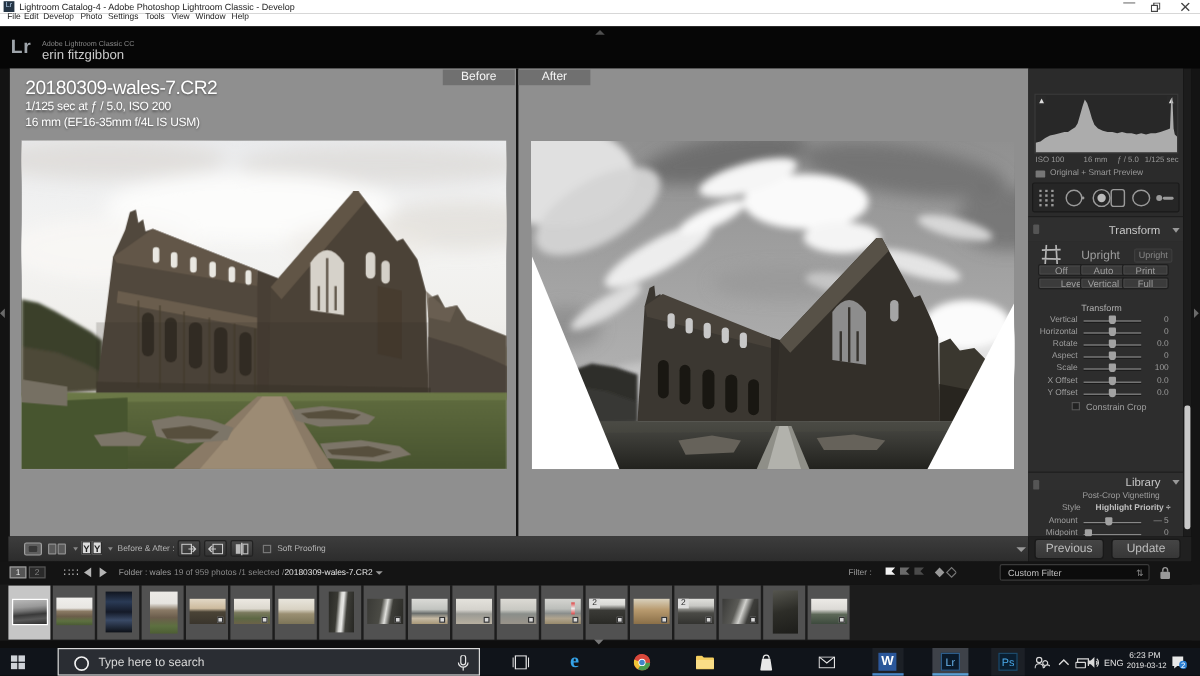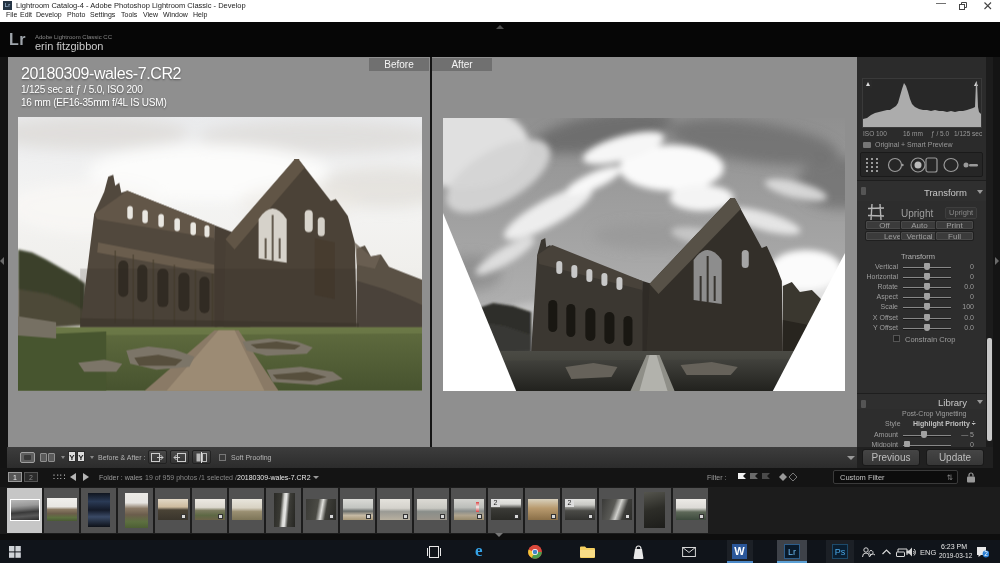--- a/index.html
+++ b/index.html
@@ -571,20 +571,30 @@
 
   <div class="abs" id="taskbar">
     <svg class="abs" style="left:9px;top:6px;" width="12" height="12">
         <g fill="#cfd3d8">
           <rect x="0" y="0" width="5.4" height="5.4"></rect>
           <rect x="6.4" y="0" width="5.4" height="5.4"></rect>
           <rect x="0" y="6.4" width="5.4" height="5.4"></rect>
           <rect x="6.4" y="6.4" width="5.4" height="5.4"></rect>
         </g>
       </svg>
+    <div class="abs" style="left:48px;top:0px;width:352px;height:23px;background:#2a2d33;border:1px solid #d8d8d8;">
+      <svg class="abs" style="left:12px;top:5px;" width="14" height="14">
+          <circle cx="7" cy="7" r="5.5" fill="none" stroke="#f0f0f0" stroke-width="1.4"></circle>
+        </svg>
+      <span class="abs" style="left:33px;top:6px;color:#d8d8d8;font-size:10px;">Type here to search</span>
+      <svg class="abs" style="left:332px;top:5px;" width="10" height="13">
+          <rect x="3" y="0" width="4" height="8" rx="2" fill="none" stroke="#e8e8e8" stroke-width="1"></rect>
+          <path d="M1,6 a4,4 0 0 0 8,0 M5,10 L5,13" fill="none" stroke="#e8e8e8" stroke-width="1"></path>
+        </svg>
+    </div>
     <svg class="abs" style="left:427px;top:6px;" width="14" height="12">
         <rect x="2.5" y="0.5" width="9" height="11" fill="none" stroke="#e8e8e8" stroke-width="1"></rect>
         <path d="M0.5,2 L0.5,10 M13.5,2 L13.5,10" stroke="#e8e8e8" stroke-width="1"></path>
       </svg>
     <div class="abs" style="left:475px;top:4px;color:#35a3e8;font-size:17px;font-weight:bold;line-height:14px;font-family:'Liberation Serif',serif;">e</div>
     <svg class="abs" style="left:528px;top:5px;" width="14" height="14">
       <circle cx="7" cy="7" r="6.8" fill="#d9483b"></circle>
       <path d="M7,7 L13.8,7 A6.8,6.8 0 0 1 3.6,12.8 Z" fill="#4a9e4e"></path>
       <path d="M7,7 L3.6,12.8 A6.8,6.8 0 0 1 0.6,4.5 Z" fill="#f0c537"></path>
       <path d="M0.6,4.5 A6.8,6.8 0 0 1 13.8,7 L7,7 Z" fill="#d9483b"></path>

